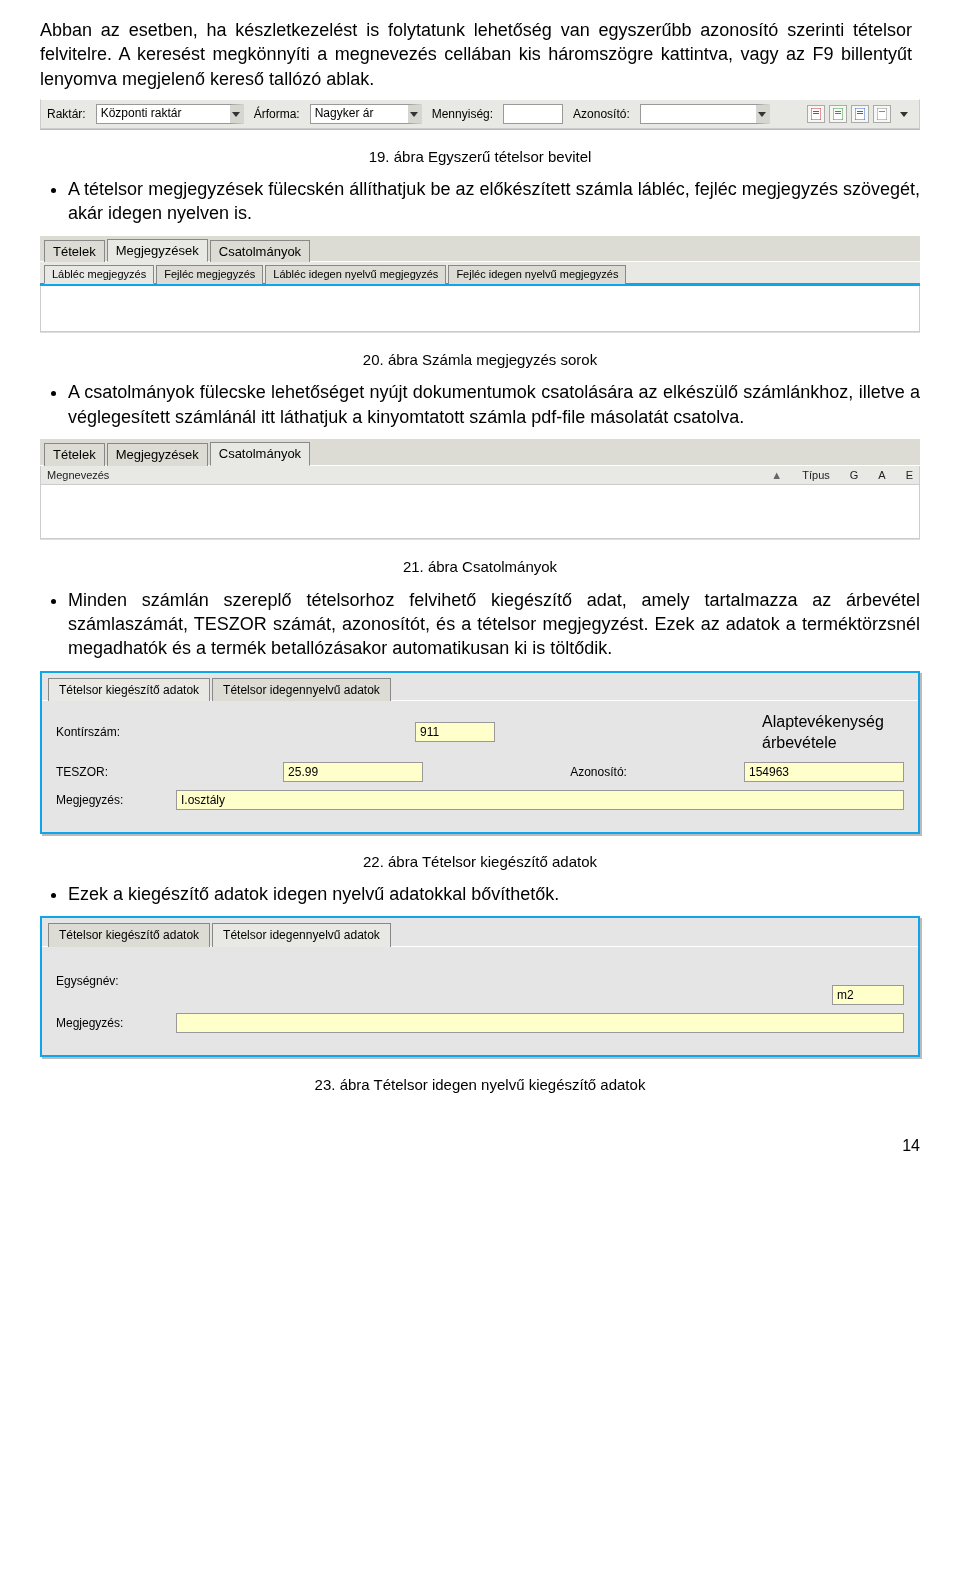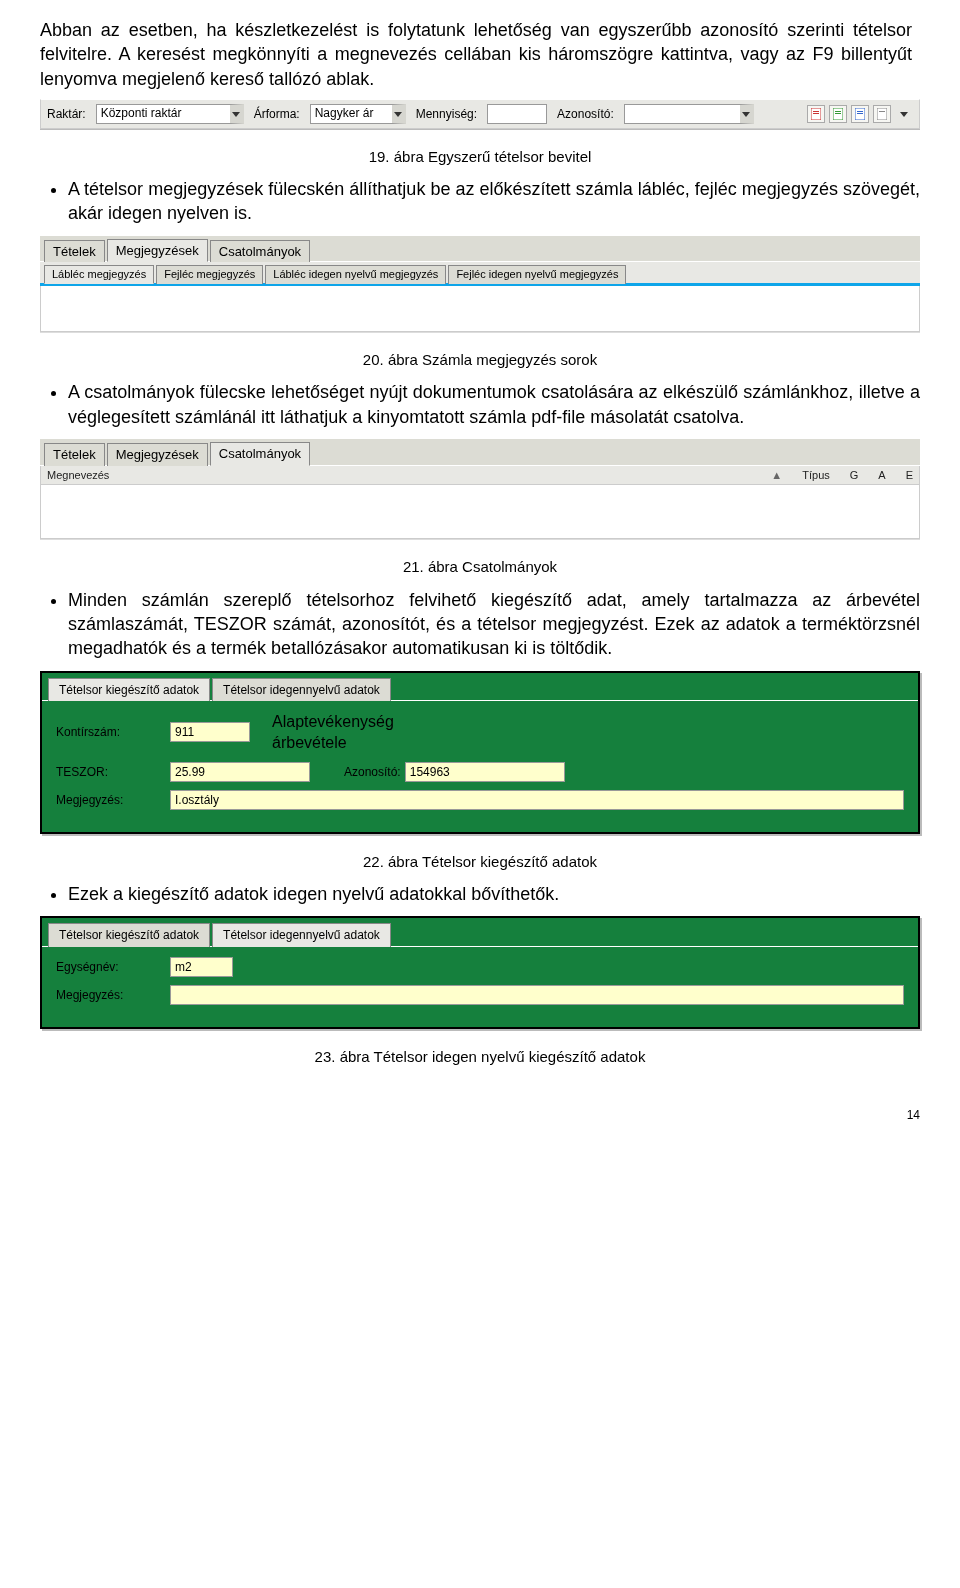--- a/index.html
+++ b/index.html
@@ -115,22 +115,22 @@
     border: 1px solid #ccc;
     border-top: none;
     font-size: 11px;
     padding: 2px 6px;
     display: flex;
     color: #222;
   }
   .headerrow .colR { margin-left: auto; display: flex; gap: 20px; }
   
   .formpanel {
-    border: 2px solid #000000;
-    background: #15803d;
+    border: 2px solid #0ea5e9;
+    background: #e5e5e5;
     box-shadow: 2px 2px 0 #bbb;
   }
   .formpanel .tabstrip2 {
     display: flex;
     padding: 4px 6px 0 6px;
     border-bottom: 1px solid #fff;
   }
   .tab2 {
     border: 1px solid #888;
     border-bottom: none;
@@ -142,44 +142,45 @@
     top: 1px;
   }
   .tab2.active { background: #e8e8e4; }
   .formbody {
     padding: 10px 14px 14px 14px;
   }
   .frow {
     display: flex;
     align-items: center;
     margin-bottom: 8px;
-    gap: 4px;
+    gap: 10px;
+    justify-content: space-between;
   }
   .frow .flabel { width: 110px; font-size: 12px; }
   .frow .flabel2 { width: 160px; font-size: 16px; padding-left: 18px; }
   .yellow {
     background: #ffffcc;
     border: 1px solid #999;
     height: 20px;
     padding: 1px 4px;
     font: 12px Tahoma, Arial, sans-serif;
   }
-  .pagenum { text-align: right; font-size: 12px; margin-top: 40px; }
+  .pagenum { text-align: right; font-size: 16px; margin-top: 40px; }
 </style>
 </head>
 <body>
 
 <p>Abban az esetben, ha készletkezelést is folytatunk lehetőség van egyszerűbb azonosító szerinti tételsor felvitelre. A keresést megkönnyíti a megnevezés cellában kis háromszögre kattintva, vagy az F9 billentyűt lenyomva megjelenő kereső tallózó ablak.</p>
 
 <div class="fig classic">
   <div class="toolbar19">
     <span class="lbl">Raktár:</span>
     <span class="txt dd" style="width:148px">Központi raktár</span>
     <span class="lbl">Árforma:</span>
-    <span class="txt dd" style="width:96px">Nagyker ár</span>
+    <span class="txt dd" style="width:112px">Nagyker ár</span>
     <span class="lbl">Mennyiség:</span>
     <input class="txt" style="width: 60px;">
     <span class="lbl">Azonosító:</span>
     <span class="txt dd" style="width:130px"></span>
     <span class="iconbtns">
       <span class="ibtn">
           <svg width="10" height="12">
             <rect x="0" y="0" width="10" height="12" fill="#fff" stroke="#c33"></rect>
             <rect x="2" y="3" width="6" height="1" fill="#c33"></rect>
             <rect x="2" y="5" width="6" height="1" fill="#c33"></rect>
@@ -293,21 +294,21 @@
 </ul>
 
 <div class="fig classic formpanel">
   <div class="tabstrip2">
     <span class="tab2">Tételsor kiegészítő adatok</span>
     <span class="tab2 active">Tételsor idegennyelvű adatok</span>
   </div>
   <div class="formbody">
     <div class="frow">
       <span class="flabel">Egységnév:</span>
-      <input class="yellow" style="width: 63px;" value="m2">
+      <input class="yellow" style="width: 72px; margin-top: 28px;" value="m2">
     </div>
     <div class="frow">
       <span class="flabel">Megjegyzés:</span>
       <input class="yellow" style="flex: 1 1 0%;">
     </div>
   </div>
 </div>
 <div class="caption">23. ábra Tételsor idegen nyelvű kiegészítő adatok</div>
 
 <div class="pagenum">14</div>

